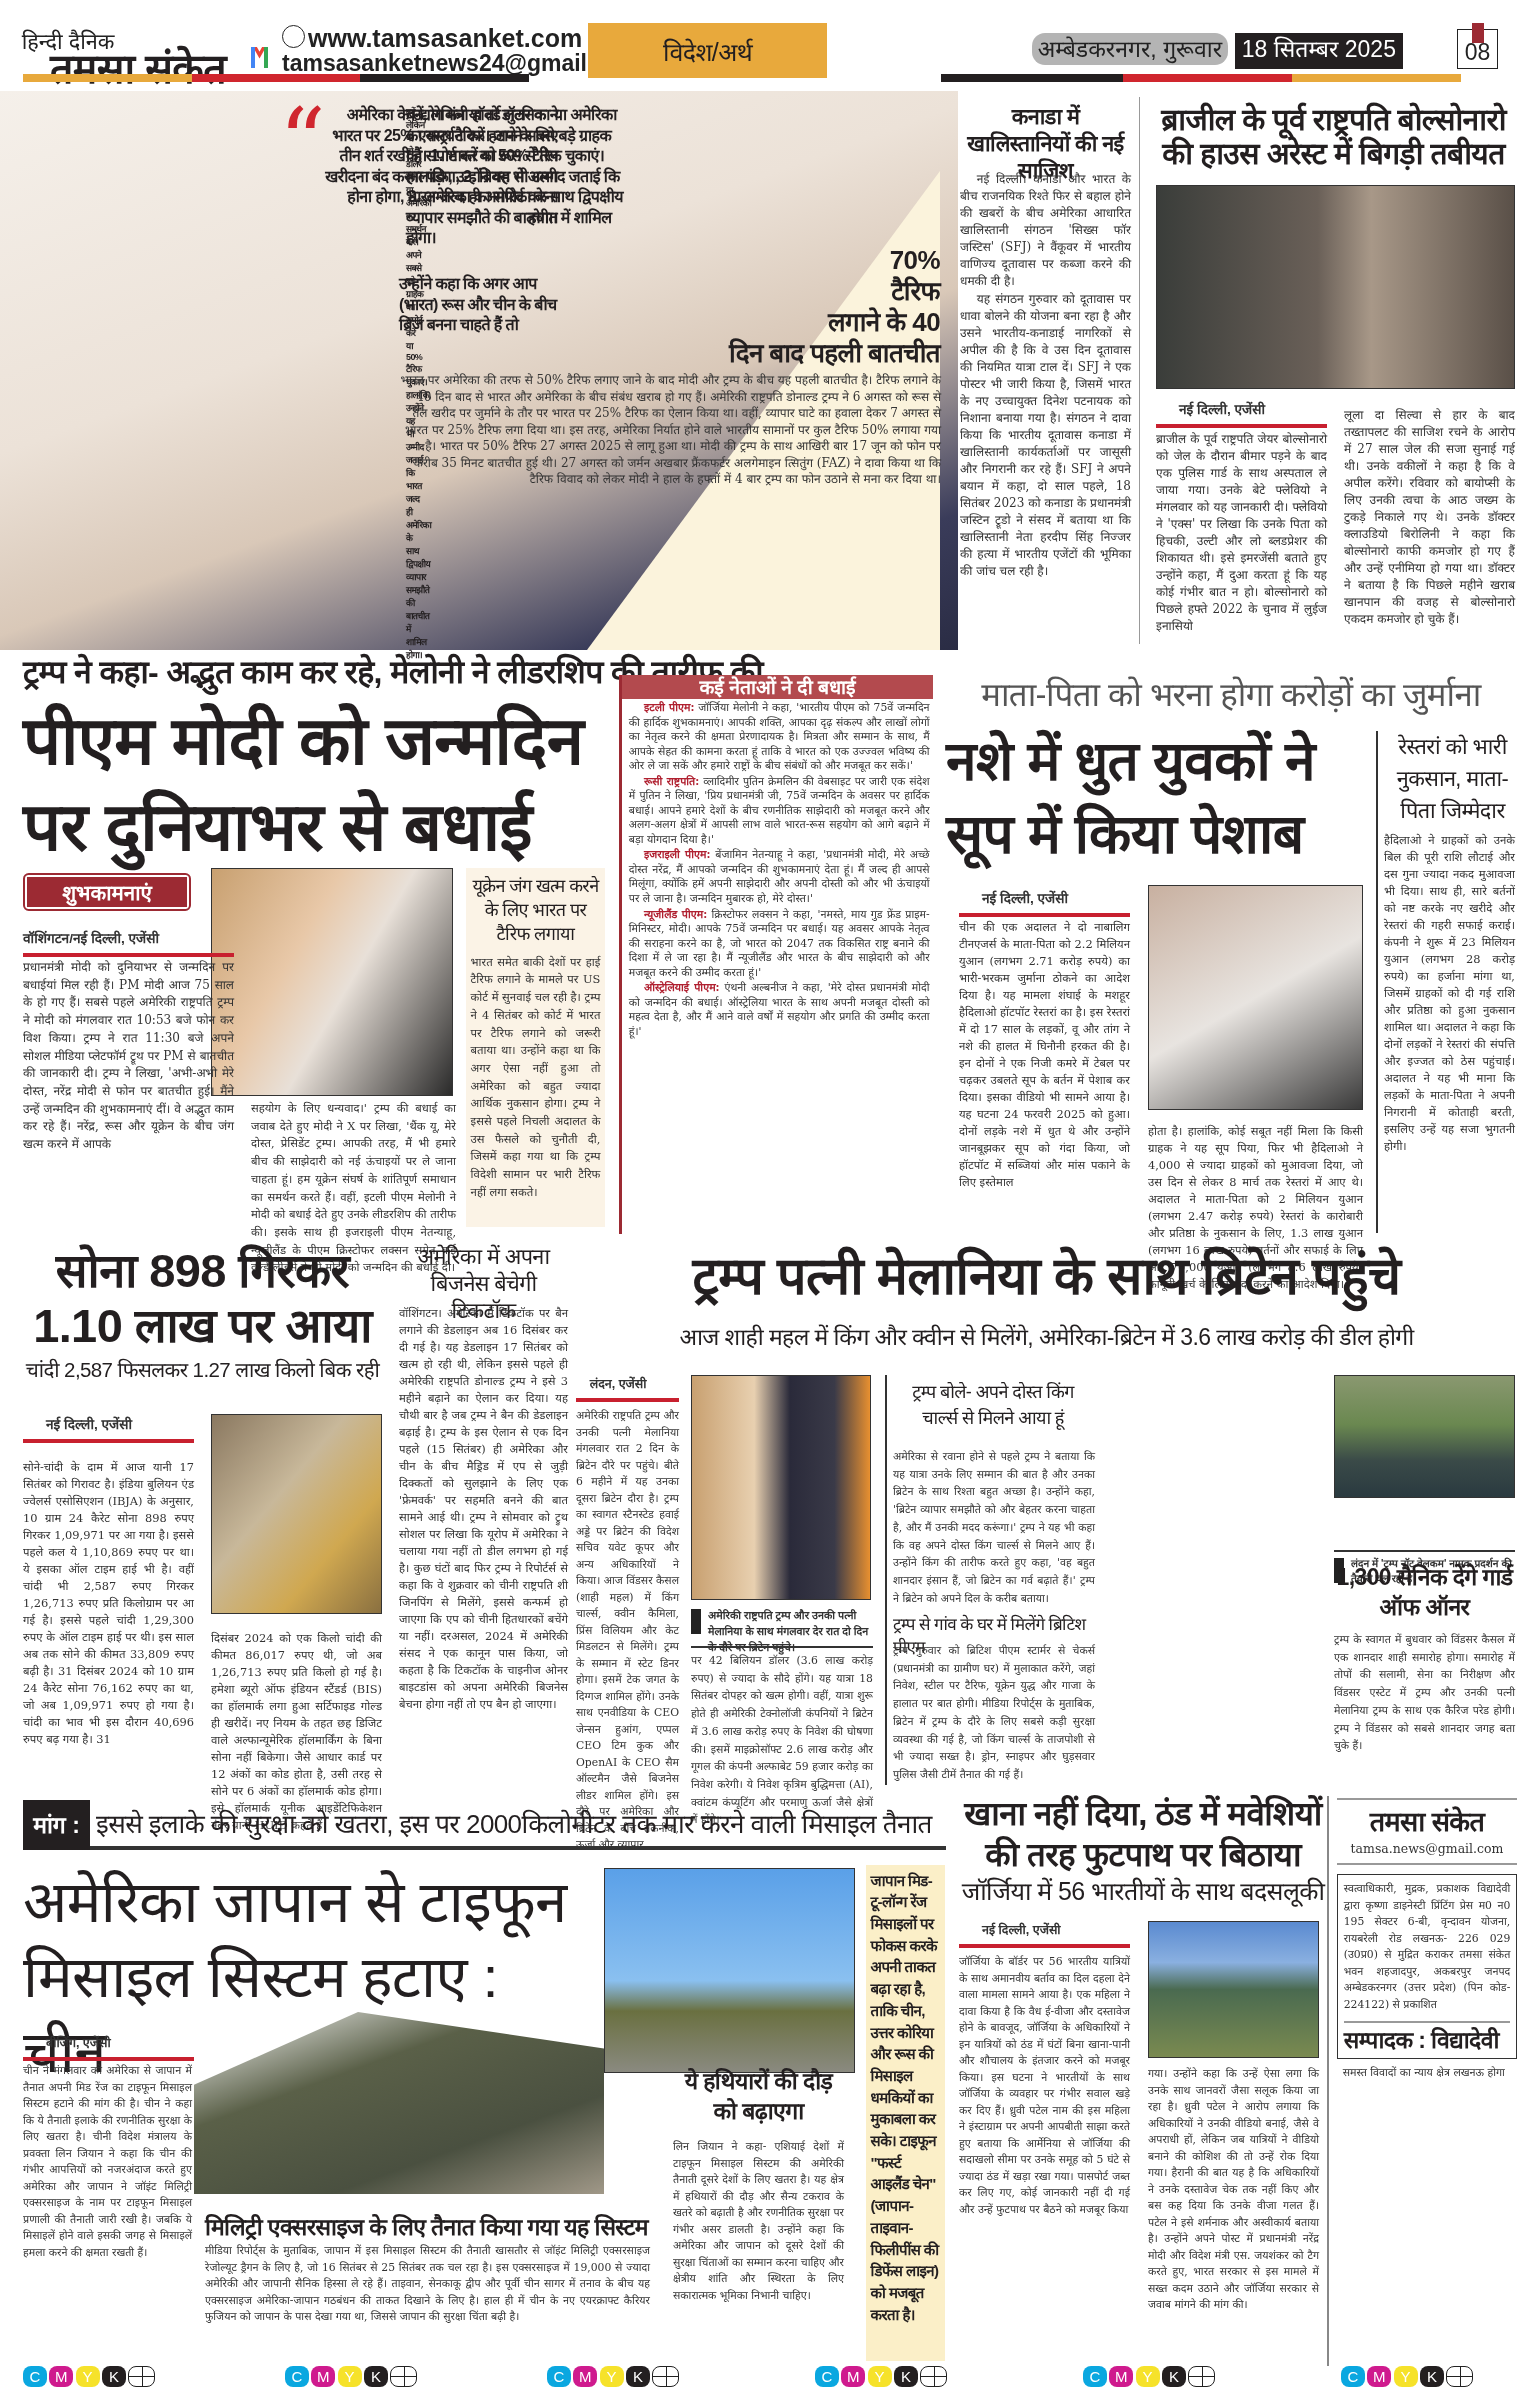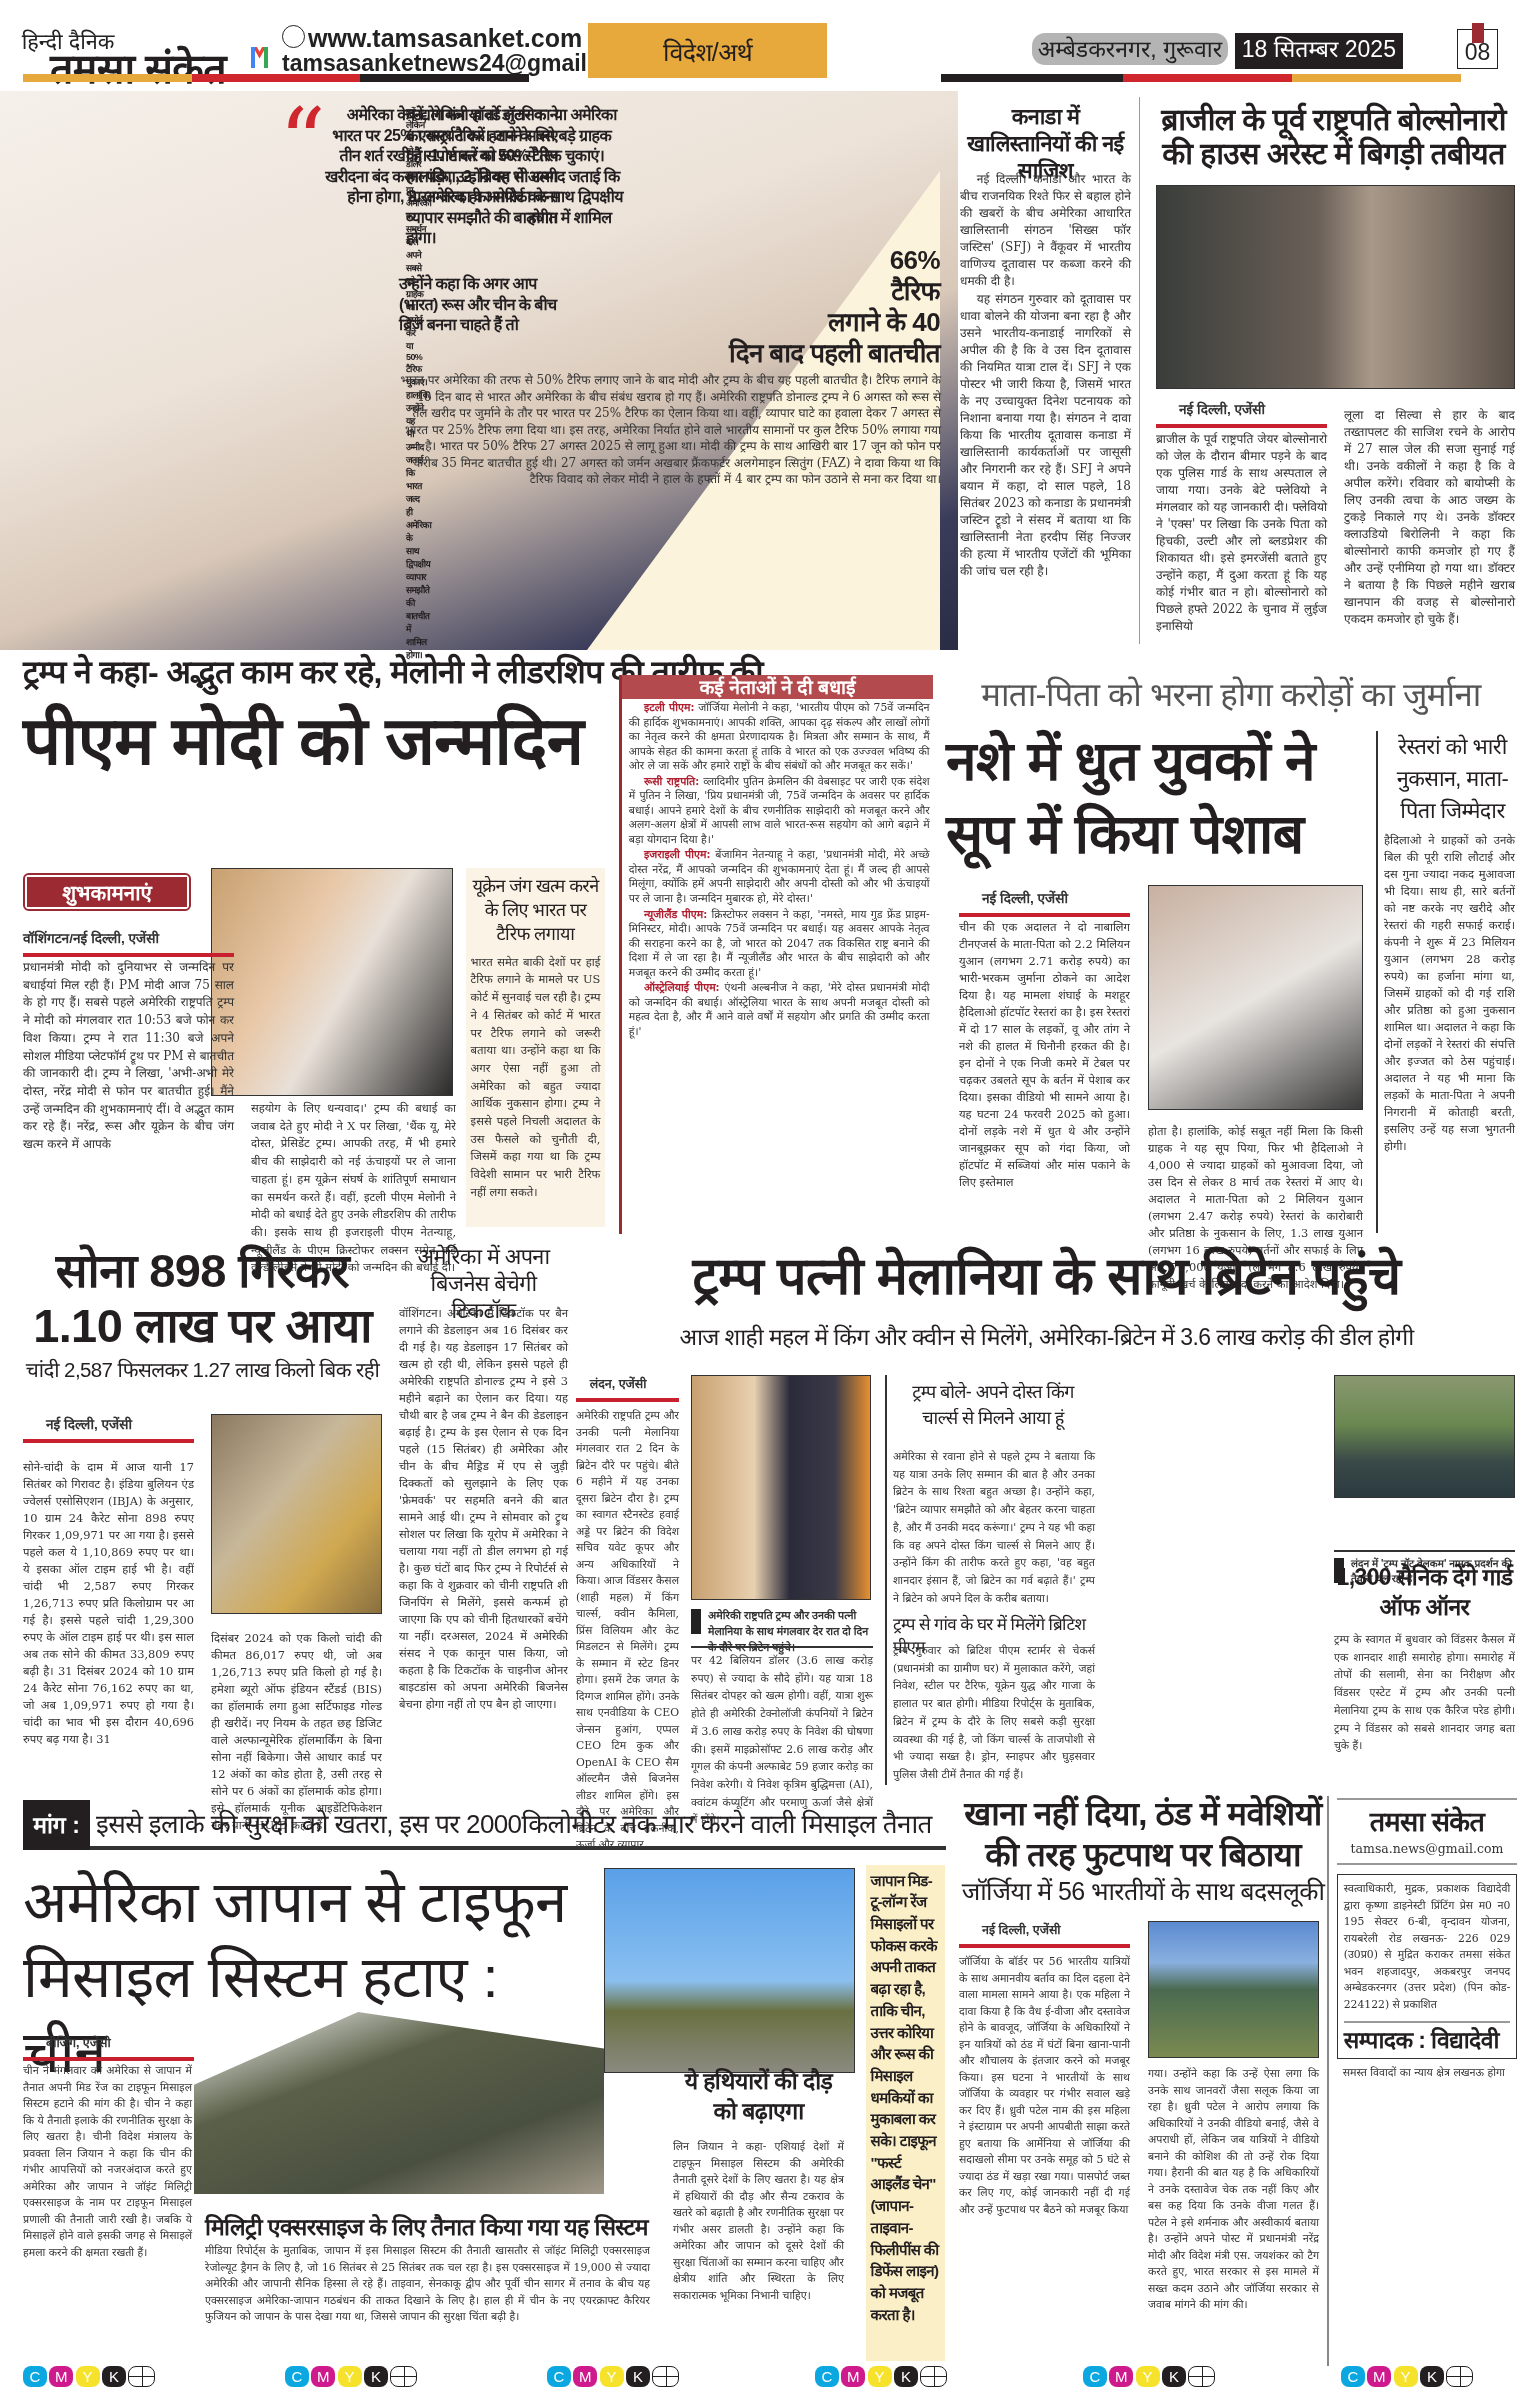--- a/index.html
+++ b/index.html
@@ -58,21 +58,21 @@
 <div class="abs photo" style="top:91px;left:0;width:958px;height:559px;border:none;background:linear-gradient(160deg,#f5f0ea 0%,#ece2d8 40%,#d9c8b8 60%,#3a3c5a 85%,#2a2c44 100%);"></div>
 <div class="abs" style="top:97px;left:279px;font-size:91px;line-height:1;color:#d0262e;font-family:'DejaVu Serif',serif;">“</div>
 <div class="abs hl" style="top:105px;left:319px;width:239px;font-size:16px;line-height:20.5px;text-align:right;font-weight:bold;">अमेरिका के उद्योग मंत्री हॉवर्ड लुटनिक ने भारत पर 25% एक्स्ट्रा टैरिफ हटाने के लिए तीन शर्त रखी हैं। 1. भारत को रूस से तेल खरीदना बंद करना पड़ेगा, 2. ब्रिक्स से अलग होना होगा, 3. अमेरिका का सपोर्ट करना होगा।</div>
 <div class="abs hl" style="top:274px;left:399px;width:160px;font-size:16px;line-height:20.5px;font-weight:bold;">उन्होंने कहा कि अगर आप (भारत) रूस और चीन के बीच ब्रिज बनना चाहते हैं तो</div>
 <div class="abs hl" style="top:105px;left:406px;width:0;">बनें, लेकिन या तो डॉलर का या अमेरिका का समर्थन करें। अपने सबसे बड़े ग्राहक का सपोर्ट करें या 50% टैरिफ चुकाएं। हालांकि, उन्होंने यह भी उम्मीद जताई कि भारत जल्द ही अमेरिका के साथ द्विपक्षीय व्यापार समझौते की बातचीत में शामिल होगा।</div>
 <div class="abs hl" style="top:105px;left:406px;width:222px;font-size:16px;line-height:20.5px;font-weight:bold;margin-left:0;">
   <span>बनें, लेकिन या तो डॉलर का या अमेरिका का समर्थन करें। अपने सबसे बड़े ग्राहक का सपोर्ट करें या 50% टैरिफ चुकाएं। हालांकि, उन्होंने यह भी उम्मीद जताई कि भारत जल्द ही अमेरिका के साथ द्विपक्षीय व्यापार समझौते की बातचीत में शामिल होगा।</span>
 </div>
 <div class="abs" style="top:171px;left:587px;width:353px;height:479px;background:#fbf3dc;clip-path:polygon(100% 0,100% 100%,0 100%);"></div>
 <div class="abs hl" style="top:245px;left:695px;width:245px;text-align:right;font-size:26px;line-height:31px;">
-  <div>66%</div>
+  <div>70%</div>
   <div>टैरिफ</div>
   <div>लगाने के 40</div>
   <div>दिन बाद पहली बातचीत</div>
 </div>
 <div class="abs body-text" style="top:372px;left:399px;width:542px;font-size:12px;line-height:16.5px;text-align:right;">भारत पर अमेरिका की तरफ से 50% टैरिफ लगाए जाने के बाद मोदी और ट्रम्प के बीच यह पहली बातचीत है। टैरिफ लगाने के 40 दिन बाद से भारत और अमेरिका के बीच संबंध खराब हो गए हैं। अमेरिकी राष्ट्रपति डोनाल्ड ट्रम्प ने 6 अगस्त को रूस से तेल खरीद पर जुर्माने के तौर पर भारत पर 25% टैरिफ का ऐलान किया था। वहीं, व्यापार घाटे का हवाला देकर 7 अगस्त से भारत पर 25% टैरिफ लगा दिया था। इस तरह, अमेरिका निर्यात होने वाले भारतीय सामानों पर कुल टैरिफ 50% लगाया गया है। भारत पर 50% टैरिफ 27 अगस्त 2025 से लागू हुआ था। मोदी की ट्रम्प के साथ आखिरी बार 17 जून को फोन पर करीब 35 मिनट बातचीत हुई थी। 27 अगस्त को जर्मन अखबार फ्रैंकफर्टर अलगेमाइन त्सितुंग (FAZ) ने दावा किया था कि टैरिफ विवाद को लेकर मोदी ने हाल के हफ्तों में 4 बार ट्रम्प का फोन उठाने से मना कर दिया था।</div>
 
 <div class="abs hl" style="top:103px;left:960px;width:171px;text-align:center;font-size:21.7px;line-height:27px;">कनाडा में खालिस्तानियों की नई साजिश</div>
 <div class="abs body-text" style="top:171px;left:960px;width:171px;font-size:12px;line-height:17px;">
   <p>नई दिल्ली। कनाडा और भारत के बीच राजनयिक रिश्ते फिर से बहाल होने की खबरों के बीच अमेरिका आधारित खालिस्तानी संगठन 'सिख्स फॉर जस्टिस' (SFJ) ने वैंकूवर में भारतीय वाणिज्य दूतावास पर कब्जा करने की धमकी दी है।</p>
   <p>यह संगठन गुरुवार को दूतावास पर धावा बोलने की योजना बना रहा है और उसने भारतीय-कनाडाई नागरिकों से अपील की है कि वे उस दिन दूतावास की नियमित यात्रा टाल दें। SFJ ने एक पोस्टर भी जारी किया है, जिसमें भारत के नए उच्चायुक्त दिनेश पटनायक को निशाना बनाया गया है। संगठन ने दावा किया कि भारतीय दूतावास कनाडा में खालिस्तानी कार्यकर्ताओं पर जासूसी और निगरानी कर रहे हैं। SFJ ने अपने बयान में कहा, दो साल पहले, 18 सितंबर 2023 को कनाडा के प्रधानमंत्री जस्टिन ट्रूडो ने संसद में बताया था कि खालिस्तानी नेता हरदीप सिंह निज्जर की हत्या में भारतीय एजेंटों की भूमिका की जांच चल रही है।</p>
@@ -83,20 +83,21 @@
 <div class="abs photo" style="top:185px;left:1156px;width:359px;height:204px;background:linear-gradient(90deg,#3a3d3a 0%,#6a6058 45%,#a89888 60%,#5a5048 100%);"></div>
 <div class="abs" style="top:399px;left:1156px;width:171px;">
   <div class="dateline" style="font-size:13.7px;">नई दिल्ली, एजेंसी</div>
 </div>
 <div class="abs body-text" style="top:431px;left:1156px;width:171px;font-size:12px;line-height:17px;">ब्राजील के पूर्व राष्ट्रपति जेयर बोल्सोनारो को जेल के दौरान बीमार पड़ने के बाद एक पुलिस गार्ड के साथ अस्पताल ले जाया गया। उनके बेटे फ्लेवियो ने मंगलवार को यह जानकारी दी। फ्लेवियो ने 'एक्स' पर लिखा कि उनके पिता को हिचकी, उल्टी और लो ब्लडप्रेशर की शिकायत थी। इसे इमरजेंसी बताते हुए उन्होंने कहा, मैं दुआ करता हूं कि यह कोई गंभीर बात न हो। बोल्सोनारो को पिछले हफ्ते 2022 के चुनाव में लुईज इनासियो</div>
 <div class="abs body-text" style="top:407px;left:1344px;width:171px;font-size:12px;line-height:17px;">लूला दा सिल्वा से हार के बाद तख्तापलट की साजिश रचने के आरोप में 27 साल जेल की सजा सुनाई गई थी। उनके वकीलों ने कहा है कि वे अपील करेंगे। रविवार को बायोप्सी के लिए उनकी त्वचा के आठ जख्म के टुकड़े निकाले गए थे। उनके डॉक्टर क्लाउडियो बिरोलिनी ने कहा कि बोल्सोनारो काफी कमजोर हो गए हैं और उन्हें एनीमिया हो गया था। डॉक्टर ने बताया है कि पिछले महीने खराब खानपान की वजह से बोल्सोनारो एकदम कमजोर हो चुके हैं।</div>
 
 <div class="abs hl" style="top:653px;left:23px;width:1482px;font-size:32px;line-height:38px;">ट्रम्प ने कहा- अद्भुत काम कर रहे, मेलोनी ने लीडरशिप की तारीफ की</div>
 <div class="abs hl" style="top:698px;left:23px;width:587px;font-size:67px;line-height:86px;">
   <div>पीएम मोदी को जन्मदिन</div>
+  <div>पर दुनियाभर से बधाई</div>
 </div>
 <div class="abs" style="top:873px;left:23px;width:168px;height:38px;background:#fff;border:2.3px solid #9c2a33;border-radius:5.7px;padding:2.3px;">
   <div style="background:#9c2a33;color:#fff;height:100%;display:flex;align-items:center;justify-content:center;font-family:'Liberation Sans',sans-serif;font-weight:bold;font-size:20.5px;">शुभकामनाएं</div>
 </div>
 <div class="abs photo" style="top:868px;left:211px;width:242px;height:228px;background:linear-gradient(120deg,#c8a070 0%,#e8c8a8 35%,#e8e0d8 55%,#2a2a2a 100%);"></div>
 <div class="abs" style="top:928px;left:23px;width:211px;">
   <div class="dateline" style="padding-left:0;font-size:13.7px;">वॉशिंगटन/नई दिल्ली, एजेंसी</div>
 </div>
 <div class="abs body-text" style="top:959px;left:23px;width:211px;font-size:12px;line-height:17.7px;">प्रधानमंत्री मोदी को दुनियाभर से जन्मदिन पर बधाईयां मिल रही हैं। PM मोदी आज 75 साल के हो गए हैं। सबसे पहले अमेरिकी राष्ट्रपति ट्रम्प ने मोदी को मंगलवार रात 10:53 बजे फोन कर विश किया। ट्रम्प ने रात 11:30 बजे अपने सोशल मीडिया प्लेटफॉर्म ट्रूथ पर PM से बातचीत की जानकारी दी। ट्रम्प ने लिखा, 'अभी-अभी मेरे दोस्त, नरेंद्र मोदी से फोन पर बातचीत हुई। मैंने उन्हें जन्मदिन की शुभकामनाएं दीं। वे अद्भुत काम कर रहे हैं। नरेंद्र, रूस और यूक्रेन के बीच जंग खत्म करने में आपके</div>
 <div class="abs body-text" style="top:1100px;left:251px;width:205px;font-size:11.4px;line-height:17.7px;">सहयोग के लिए धन्यवाद।' ट्रम्प की बधाई का जवाब देते हुए मोदी ने X पर लिखा, 'थैंक यू, मेरे दोस्त, प्रेसिडेंट ट्रम्प। आपकी तरह, मैं भी हमारे बीच की साझेदारी को नई ऊंचाइयों पर ले जाना चाहता हूं। हम यूक्रेन संघर्ष के शांतिपूर्ण समाधान का समर्थन करते हैं। वहीं, इटली पीएम मेलोनी ने मोदी को बधाई देते हुए उनके लीडरशिप की तारीफ की। इसके साथ ही इजराइली पीएम नेतन्याहू, न्यूजीलैंड के पीएम क्रिस्टोफर लक्सन समेत कई वर्ल्ड लीडर्स ने भी मोदी को जन्मदिन की बधाई दी।</div>

